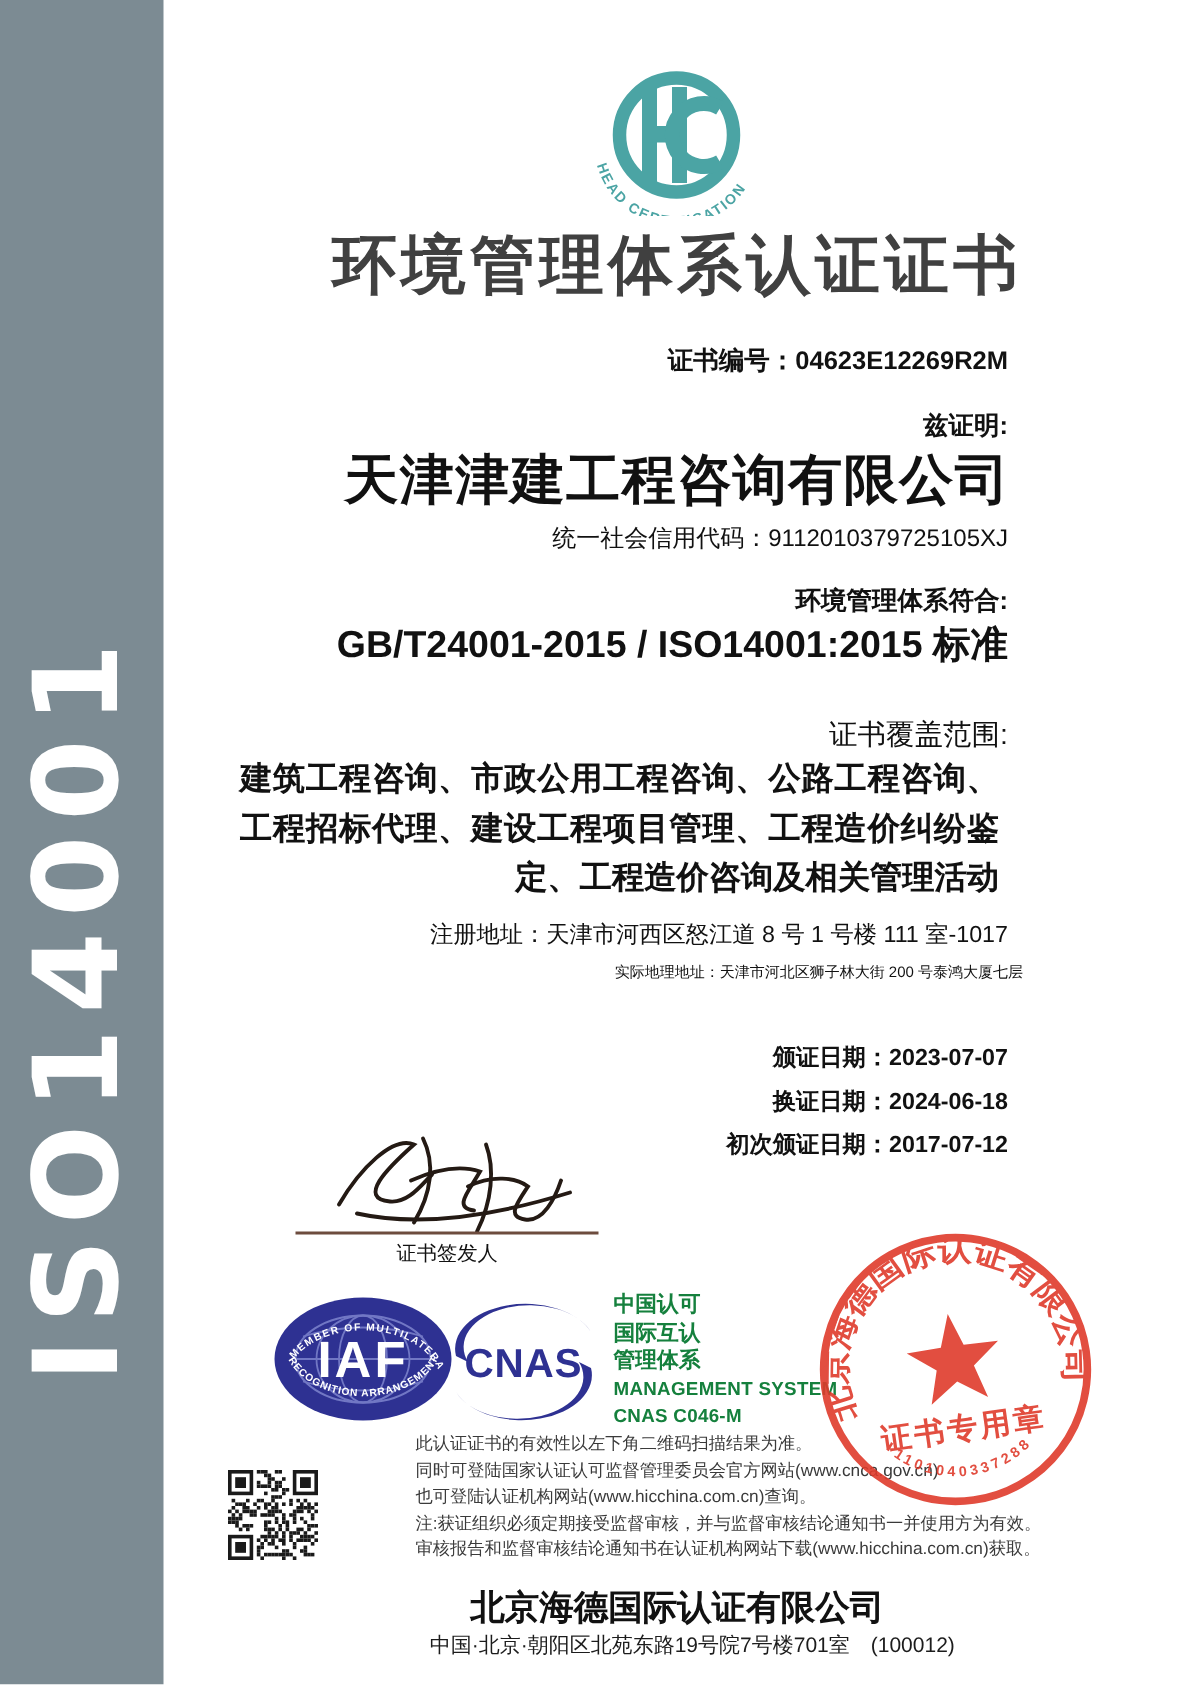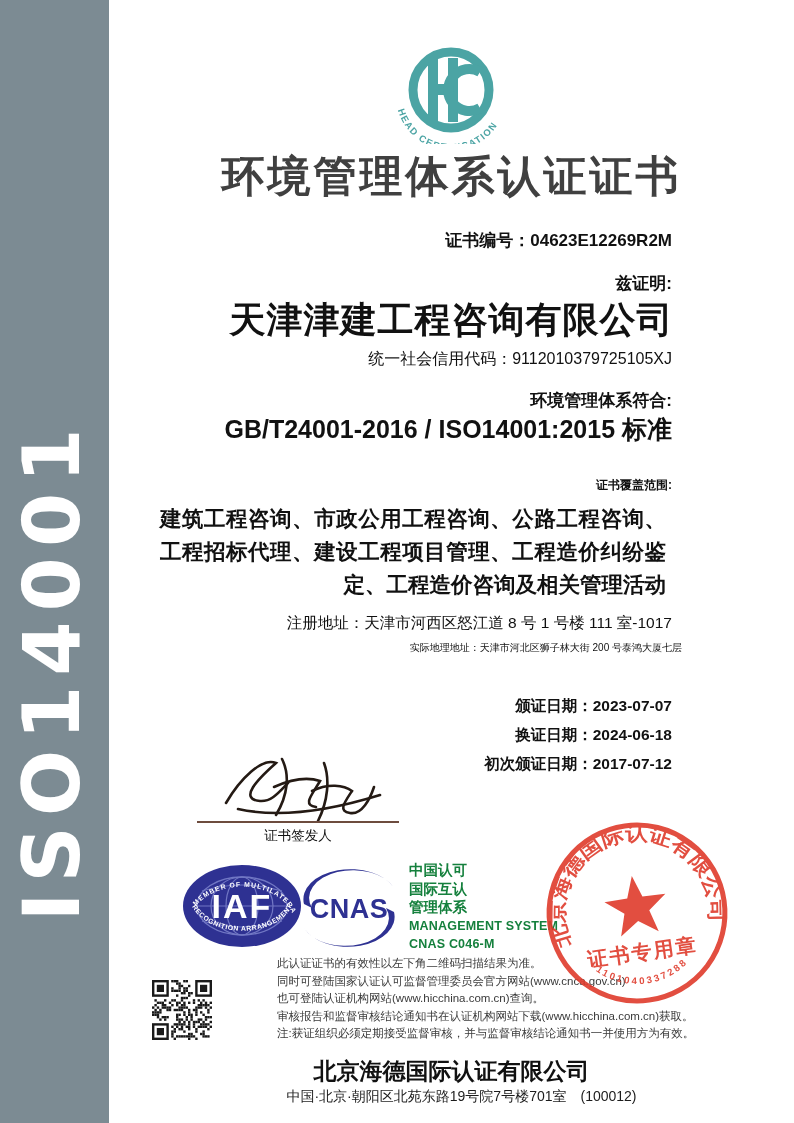--- a/index.html
+++ b/index.html
@@ -22,21 +22,21 @@
   .logo-svg{left:384px;top:44px;}
   .title{left:109px;top:148px;width:685px;text-align:center;
     font-size:43px;font-weight:bold;letter-spacing:3px;color:#404040;}
   .cert-no{top:229px;right:122px;font-size:17px;font-weight:bold;}
   .certify{top:272px;right:122px;font-size:17px;font-weight:bold;}
   .company{left:109px;top:296px;width:685px;text-align:center;
     font-size:36px;font-weight:bold;letter-spacing:1px;}
   .credit{top:349px;right:122px;font-size:16px;}
   .conform{top:389px;right:122px;font-size:17px;font-weight:bold;}
   .standard{top:413px;right:122px;font-size:25px;font-weight:bold;}
-  .scope-label{top:477px;right:122px;font-size:12px;font-weight:bold;}
+  .scope-label{top:477px;right:122px;font-size:19px;font-weight:normal;}
   .scope{left:160px;top:503px;width:506px;font-size:21.5px;font-weight:bold;
     line-height:33px;text-align:justify;text-align-last:right;}
   .addr1{top:613px;right:122px;font-size:15.5px;}
   .addr2{top:641px;right:112px;font-size:10px;}
   .dates{top:691px;right:122px;font-size:15.5px;font-weight:bold;
     line-height:29px;text-align:right;}
   
   .sig-svg{left:212px;top:743px;}
   .sig-line{left:197px;top:821px;width:202px;height:2px;background:#6d4c3e;}
   .signer{left:197px;top:827px;width:202px;text-align:center;font-size:13.5px;}
@@ -87,21 +87,21 @@
 
 <div class="abs certify">兹证明:</div>
 
 <div class="abs company">天津津建工程咨询有限公司</div>
 
 <div class="abs credit">
   <span>统一社会信用代码：</span><span>9112010379725105XJ</span>
 </div>
 
 <div class="abs conform">环境管理体系符合:</div>
-<div class="abs standard">GB/T24001-2016 / ISO14001:2015 标准</div>
+<div class="abs standard">GB/T24001-2015 / ISO14001:2015 标准</div>
 
 <div class="abs scope-label">证书覆盖范围:</div>
 <div class="abs scope">建筑工程咨询、市政公用工程咨询、公路工程咨询、工程招标代理、建设工程项目管理、工程造价纠纷鉴定、工程造价咨询及相关管理活动</div>
 
 <div class="abs addr1">注册地址：天津市河西区怒江道 8 号 1 号楼 111 室-1017</div>
 <div class="abs addr2">实际地理地址：天津市河北区狮子林大街 200 号泰鸿大厦七层</div>
 
 <div class="abs dates">
   <div>
     <span>颁证日期：</span><span>2023-07-07</span>
@@ -378,18 +378,18 @@
     <rect x="55.199999999999996" y="55.199999999999996" width="2.4" height="2.4" fill="#1a1a1a"></rect>
     <rect x="21.599999999999998" y="57.599999999999994" width="2.4" height="2.4" fill="#1a1a1a"></rect>
     <rect x="36" y="57.599999999999994" width="2.4" height="2.4" fill="#1a1a1a"></rect>
     <rect x="43.199999999999996" y="57.599999999999994" width="2.4" height="2.4" fill="#1a1a1a"></rect>
   </svg>
 
 <div class="abs fine">
   <div>此认证证书的有效性以左下角二维码扫描结果为准。</div>
   <div>同时可登陆国家认证认可监督管理委员会官方网站(www.cnca.gov.cn)</div>
   <div>也可登陆认证机构网站(www.hicchina.com.cn)查询。</div>
+  <div>注:获证组织必须定期接受监督审核，并与监督审核结论通知书一并使用方为有效。</div>
   <div>审核报告和监督审核结论通知书在认证机构网站下载(www.hicchina.com.cn)获取。</div>
-  <div>注:获证组织必须定期接受监督审核，并与监督审核结论通知书一并使用方为有效。</div>
 </div>
 
 <div class="abs issuer-name">北京海德国际认证有限公司</div>
 <div class="abs issuer-addr">中国·北京·朝阳区北苑东路19号院7号楼701室　(100012)</div>
 
 </body></html>

